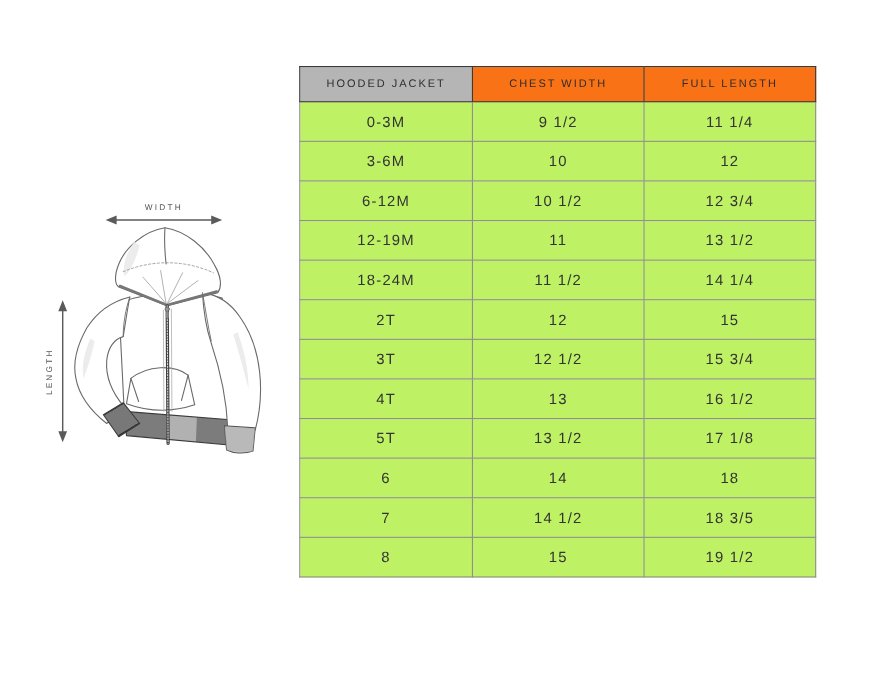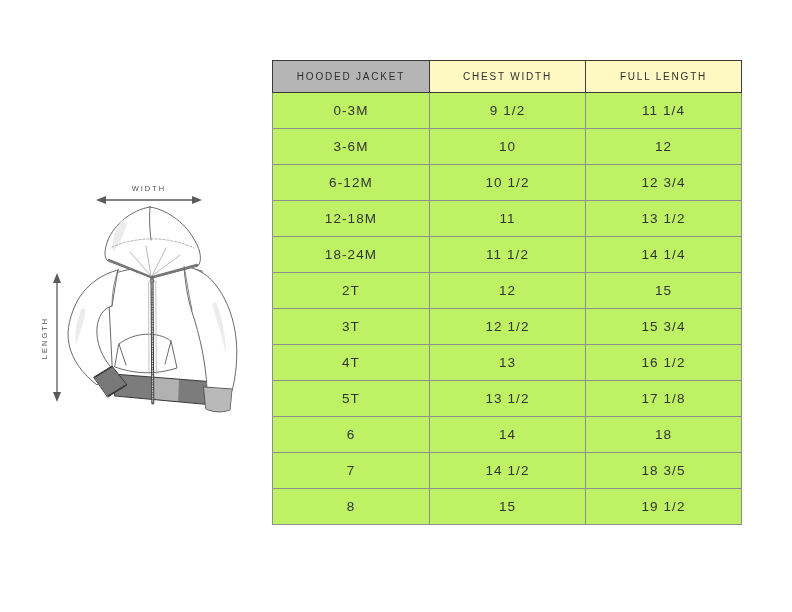--- a/index.html
+++ b/index.html
@@ -30,21 +30,21 @@
     font-size: 10px;
     font-weight: 400;
     letter-spacing: 1.8px;
     color: #2d2d2d;
     text-align: center;
     vertical-align: middle;
     border: 1px solid #3a3a3a;
     padding: 0;
   }
   .size-chart th.primary   { background: #b5b5b5; width: 156px; }
-  .size-chart th.secondary { background: #fef9c3; width: 155px; }
+  .size-chart th.secondary { background: #f97316; width: 155px; }
   .size-chart td {
     height: 35px;
     font-size: 13.5px;
     font-weight: 400;
     letter-spacing: 1.1px;
     color: #333333;
     text-align: center;
     vertical-align: middle;
     border: 1px solid #8f8f8f;
     padding: 0;
@@ -170,21 +170,21 @@
         <td>3-6M</td>
         <td>10</td>
         <td>12</td>
       </tr>
       <tr>
         <td>6-12M</td>
         <td>10 1/2</td>
         <td>12 3/4</td>
       </tr>
       <tr>
-        <td>12-18M</td>
+        <td>12-19M</td>
         <td>11</td>
         <td>13 1/2</td>
       </tr>
       <tr>
         <td>18-24M</td>
         <td>11 1/2</td>
         <td>14 1/4</td>
       </tr>
       <tr>
         <td>2T</td>

